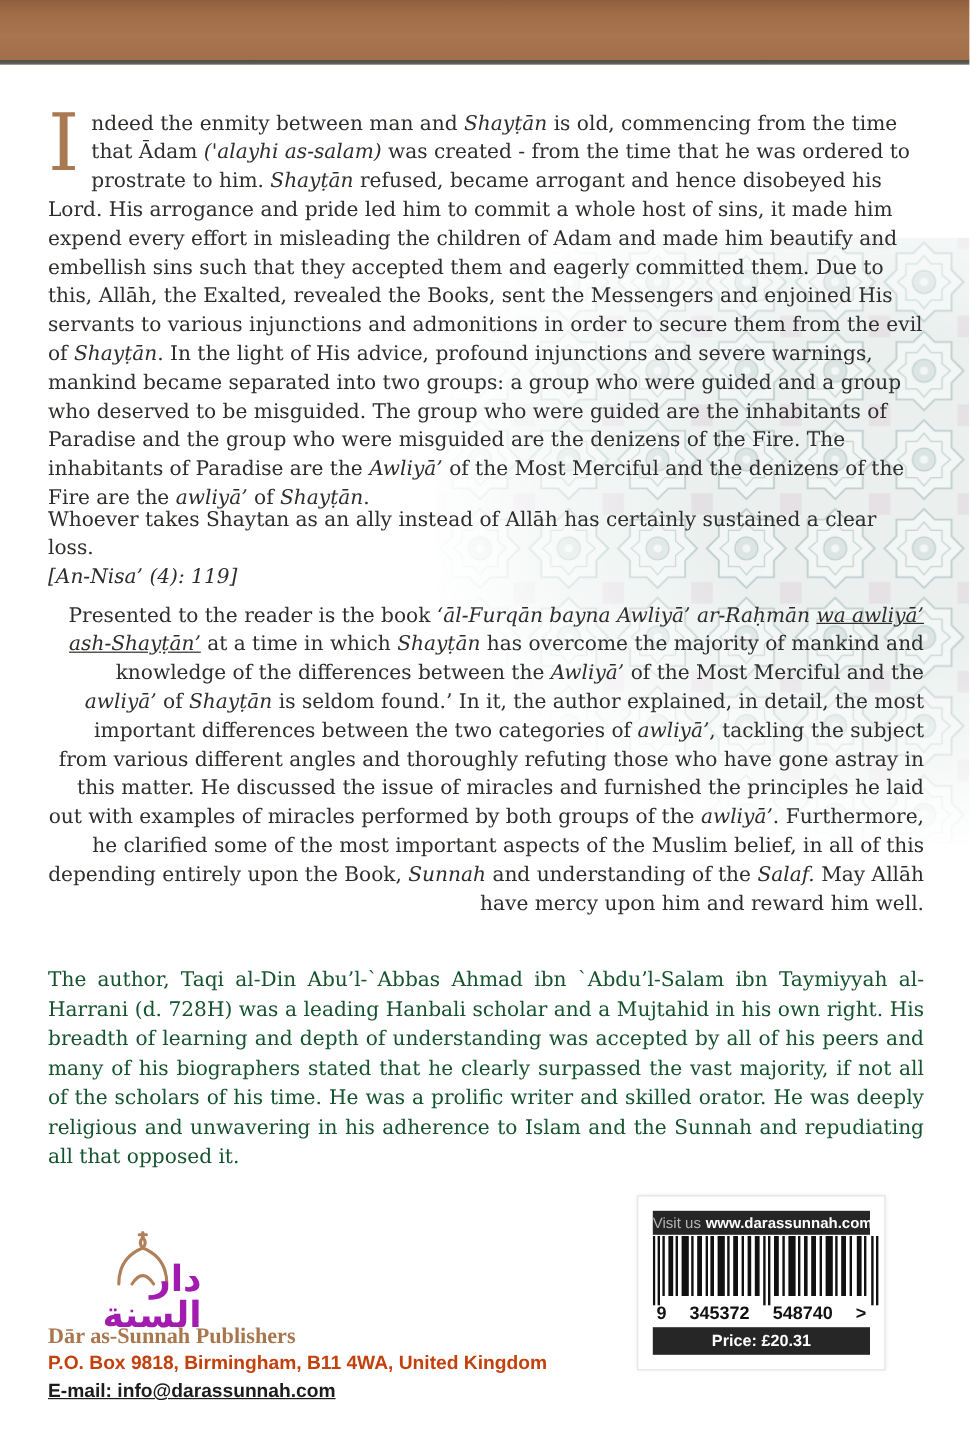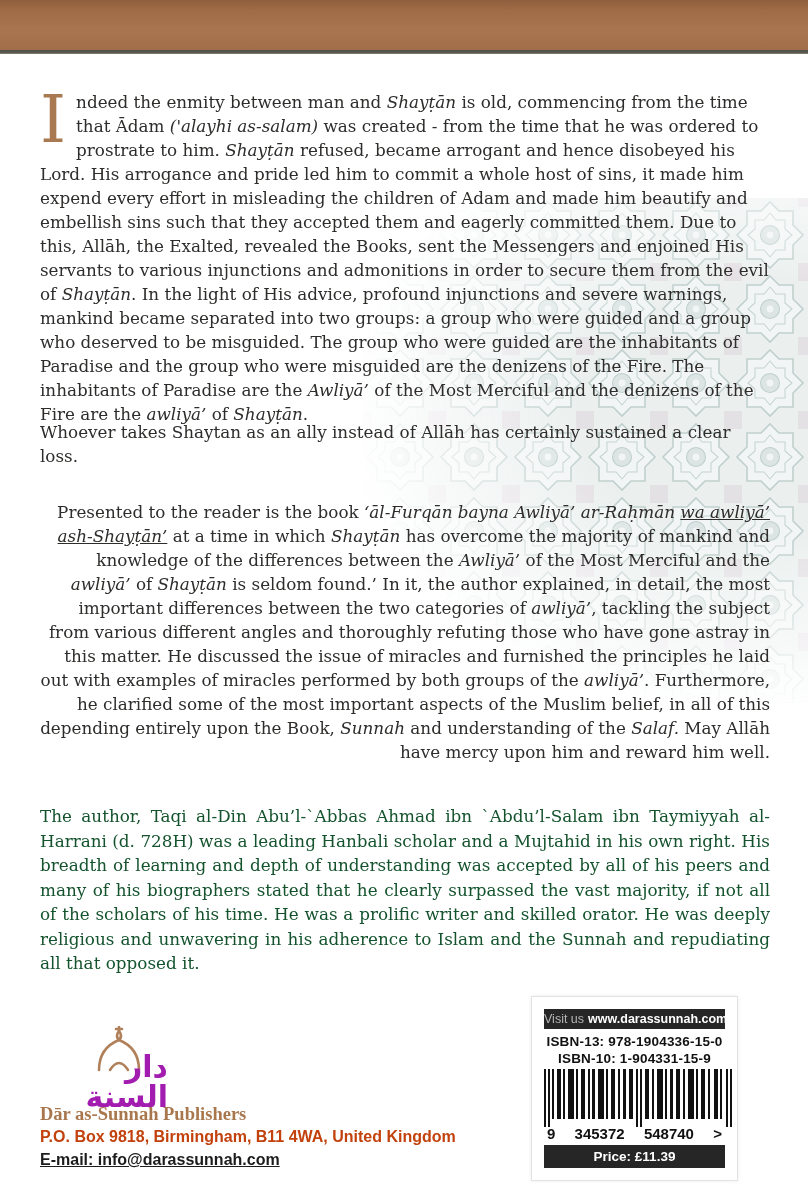--- a/index.html
+++ b/index.html
@@ -126,20 +126,21 @@
     <rect width="445" height="505" fill="url(#geo)"></rect>
   </svg>
 </div>
 
 <div class="text-block para1">
   <span class="dropcap">I</span><span><span>ndeed the enmity between man and </span><i>Shayṭān</i><span> is old, commencing from the time that Ādam </span><i>('alayhi as-salam)</i><span> was created - from the time that he was ordered to prostrate to him. </span><i>Shayṭān</i><span> refused, became arrogant and hence disobeyed his Lord. His arrogance and pride led him to commit a whole host of sins, it made him expend every effort in misleading the children of Adam and made him beautify and embellish sins such that they accepted them and eagerly committed them. Due to this, Allāh, the Exalted, revealed the Books, sent the Messengers and enjoined His servants to various injunctions and admonitions in order to secure them from the evil of </span><i>Shayṭān</i><span>. In the light of His advice, profound injunctions and severe warnings, mankind became separated into two groups: a group who were guided and a group who deserved to be misguided. The group who were guided are the inhabitants of Paradise and the group who were misguided are the denizens of the Fire. The inhabitants of Paradise are the </span><i>Awliyā’</i><span> of the Most Merciful and the denizens of the Fire are the </span><i>awliyā’</i><span> of </span><i>Shayṭān</i><span>.</span></span>
 </div>
 
 <div class="text-block quote">
   <span>Whoever takes Shaytan as an ally instead of Allāh has certainly sustained a clear loss.</span>
+  <span class="ref"><i>[An-Nisa’ (4): 119]</i></span>
 </div>
 
 <div class="text-block para3">
   <span><span>Presented to the reader is the book </span><i>‘āl-Furqān bayna Awliyā’ ar-Raḥmān </i><i style="text-decoration: underline;">wa awliyā’ ash-Shayṭān’</i><span> at a time in which </span><i>Shayṭān</i><span> has overcome the majority of mankind and knowledge of the differences between the </span><i>Awliyā’</i><span> of the Most Merciful and the </span><i>awliyā’</i><span> of </span><i>Shayṭān</i><span> is seldom found.’  In it, the author explained, in detail, the most important differences between the two categories of </span><i>awliyā’</i><span>, tackling the subject from various different angles and thoroughly refuting those who have gone astray in this matter. He discussed the issue of miracles and furnished the principles he laid out with examples of miracles performed by both groups of the </span><i>awliyā’</i><span>. Furthermore, he clarified some of the most important aspects of the Muslim belief, in all of this depending entirely upon the Book, </span><i>Sunnah</i><span> and understanding of the </span><i>Salaf.</i><span>  May Allāh have mercy upon him and reward him well.</span></span>
 </div>
 
 <div class="text-block bio">
   <span>The author, Taqi al-Din Abu’l-`Abbas Ahmad ibn `Abdu’l-Salam ibn Taymiyyah al-Harrani (d. 728H) was a leading Hanbali scholar and a Mujtahid in his own right. His breadth of learning and depth of understanding was accepted by all of his peers and many of his biographers stated that he clearly surpassed the vast majority, if not all of the scholars of his time. He was a prolific writer and skilled orator. He was deeply religious and unwavering in his adherence to Islam and the Sunnah and repudiating all that opposed it.</span>
 </div>
 
@@ -156,24 +157,20 @@
   <div class="arabic">دار السنة</div>
 </div>
 
 <div class="pub-name">Dār as-Sunnah Publishers</div>
 <div class="pub-address">P.O. Box 9818, Birmingham, B11 4WA, United Kingdom</div>
 <div class="pub-email">E-mail: info@darassunnah.com</div>
 
 <div class="barcode-label">
   <div class="visit-bar">
     <span class="visit-prefix">Visit us</span><span class="website">www.darassunnah.com</span>
-  </div>
-  <div class="isbn-block">
-    <div>ISBN-13: 978-1904336-15-0</div>
-    <div>ISBN-10: 1-904331-15-9</div>
   </div>
   <svg class="barcode-svg" width="192" height="58" viewBox="0 0 192 58">
     <g fill="#111111">
       <rect x="0" y="0" width="2" height="58"></rect>
       <rect x="4" y="0" width="2" height="58"></rect>
       <rect x="8" y="0" width="2" height="50"></rect>
       <rect x="13" y="0" width="4" height="50"></rect>
       <rect x="19" y="0" width="2" height="50"></rect>
       <rect x="24" y="0" width="6" height="50"></rect>
       <rect x="32" y="0" width="2" height="50"></rect>
@@ -204,14 +201,14 @@
       <rect x="182" y="0" width="2" height="58"></rect>
       <rect x="186" y="0" width="2" height="58"></rect>
     </g>
   </svg>
   <div class="barcode-digits">
     <span>9</span>
     <span>345372</span>
     <span>548740</span>
     <span>&gt;</span>
   </div>
-  <div class="price-bar">Price: £11.39</div>
+  <div class="price-bar">Price: £20.31</div>
 </div>
 
 </body></html>

